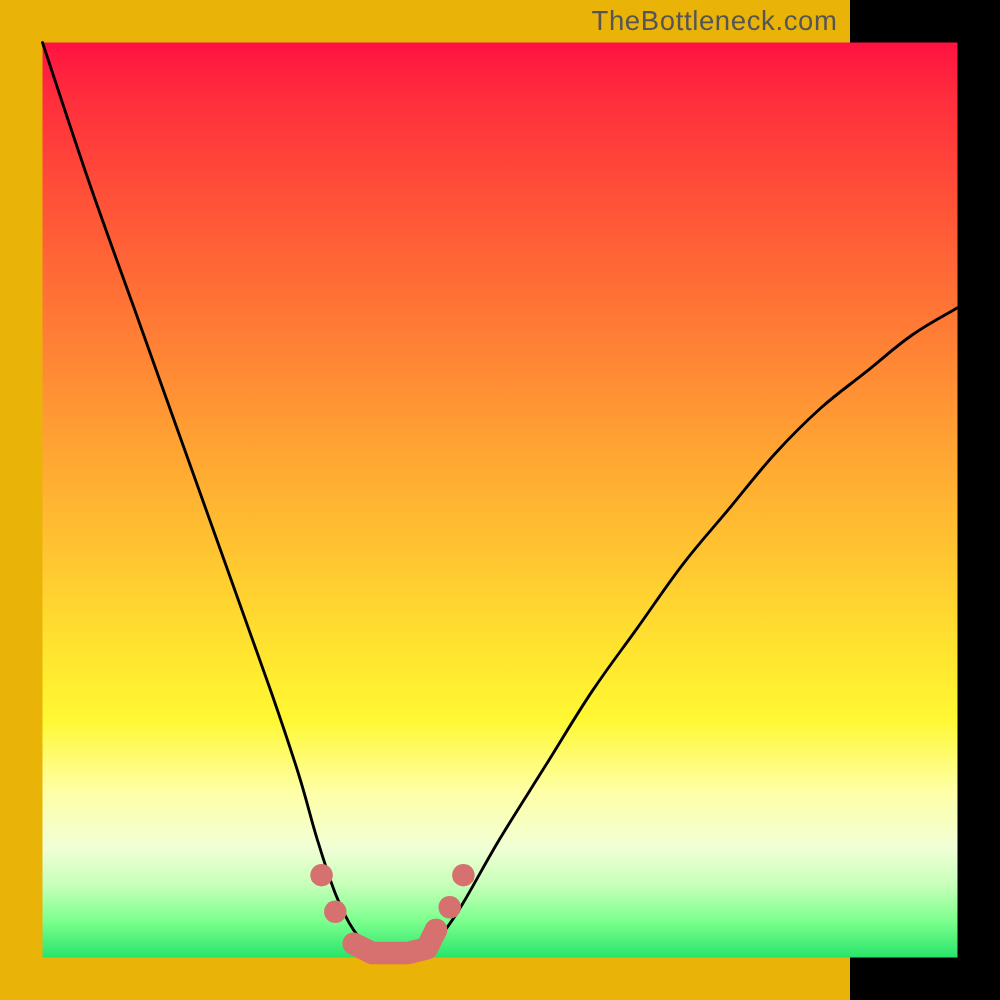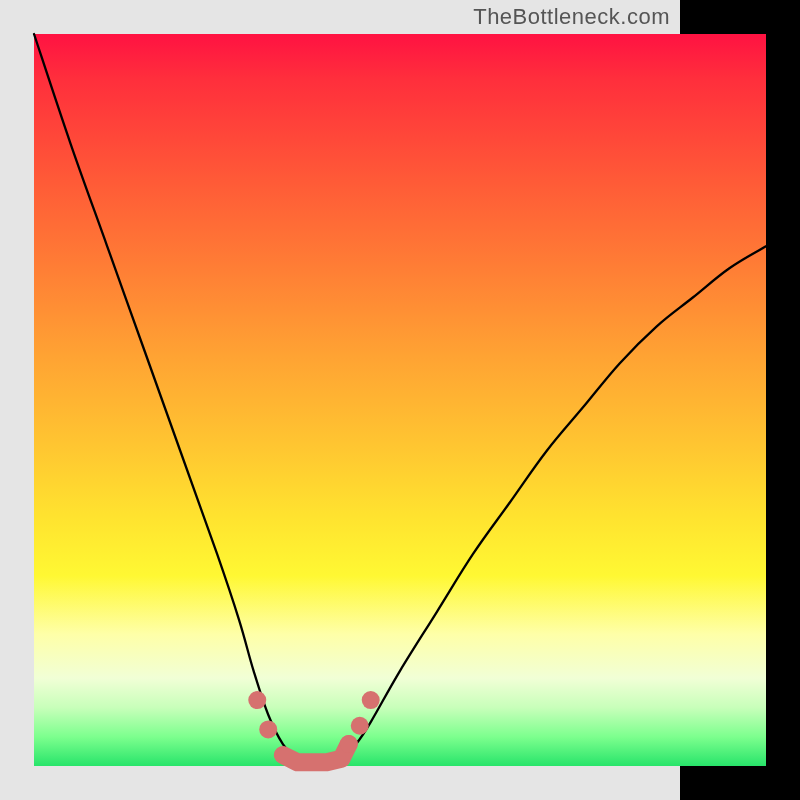--- a/index.html
+++ b/index.html
@@ -8,21 +8,21 @@
     width: 800px;
     height: 800px;
     background: #000;
     font-family: Arial, Helvetica, sans-serif;
     overflow: hidden;
   }
   .outer {
     position: relative;
     width: 680px;
     height: 800px;
-    background: #e5e5e5;
+    background: #eab308;
   }
   .watermark {
     position: absolute;
     top: 4px;
     right: 10px;
     color: #555;
     font-size: 22px;
     font-weight: 500;
     letter-spacing: 0.5px;
     user-select: none;

